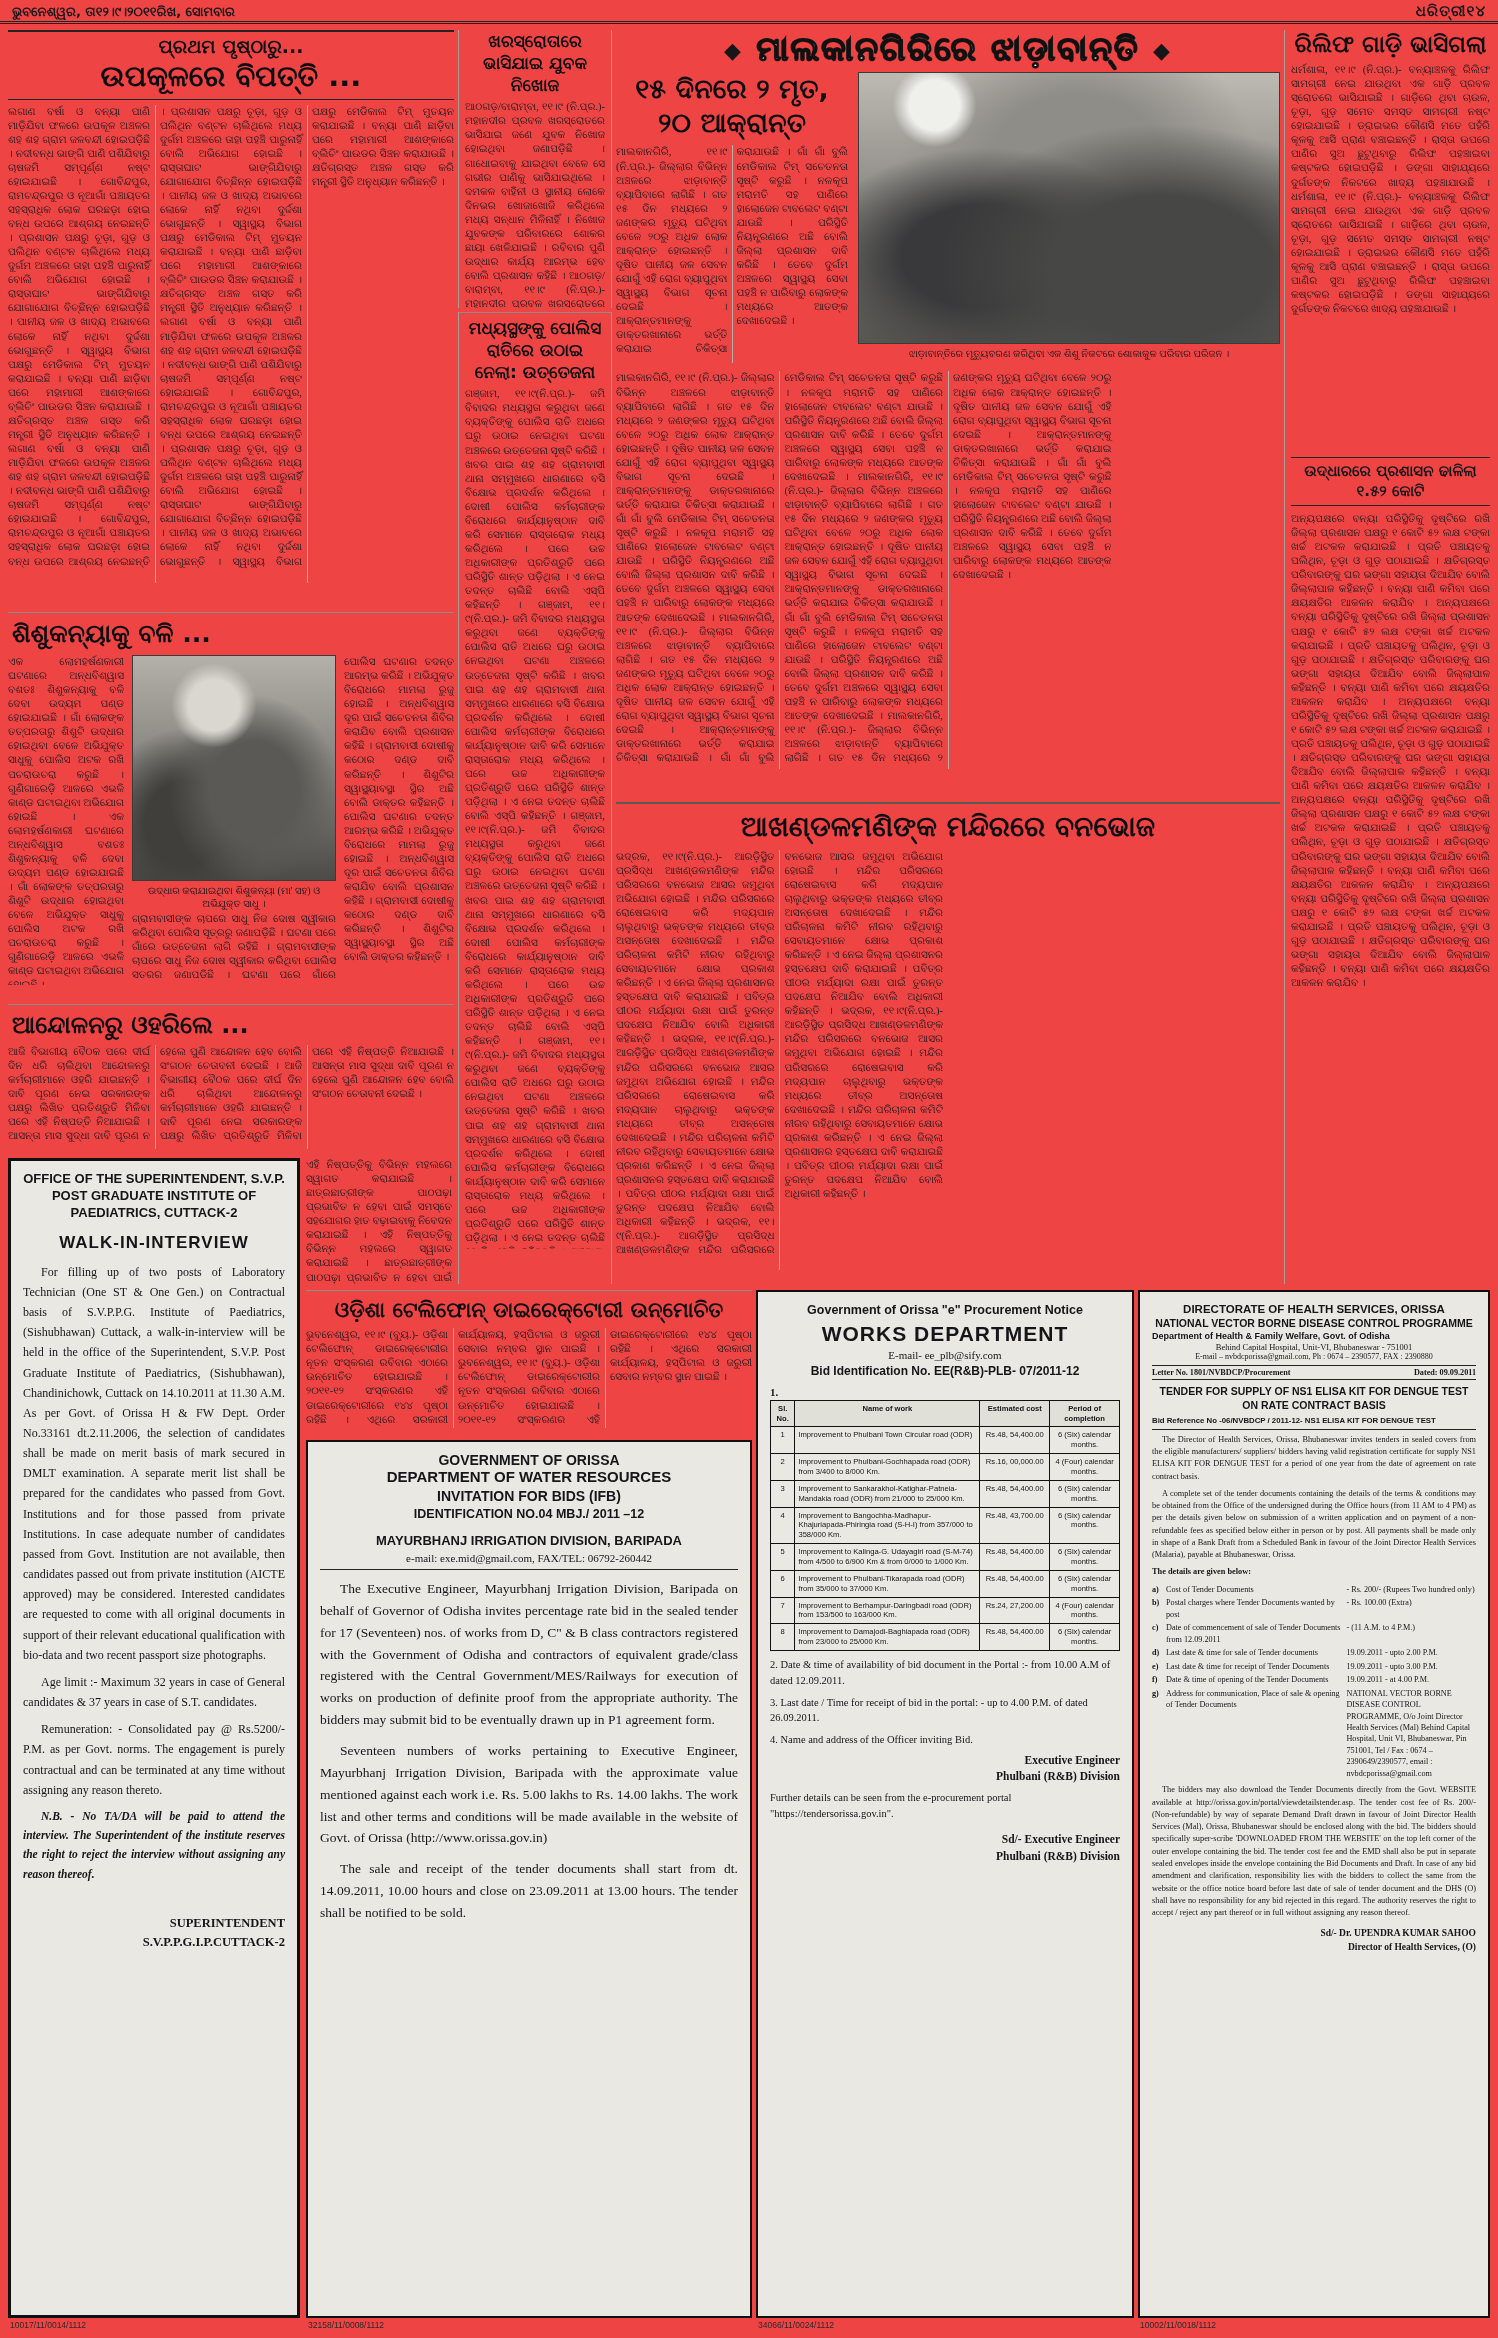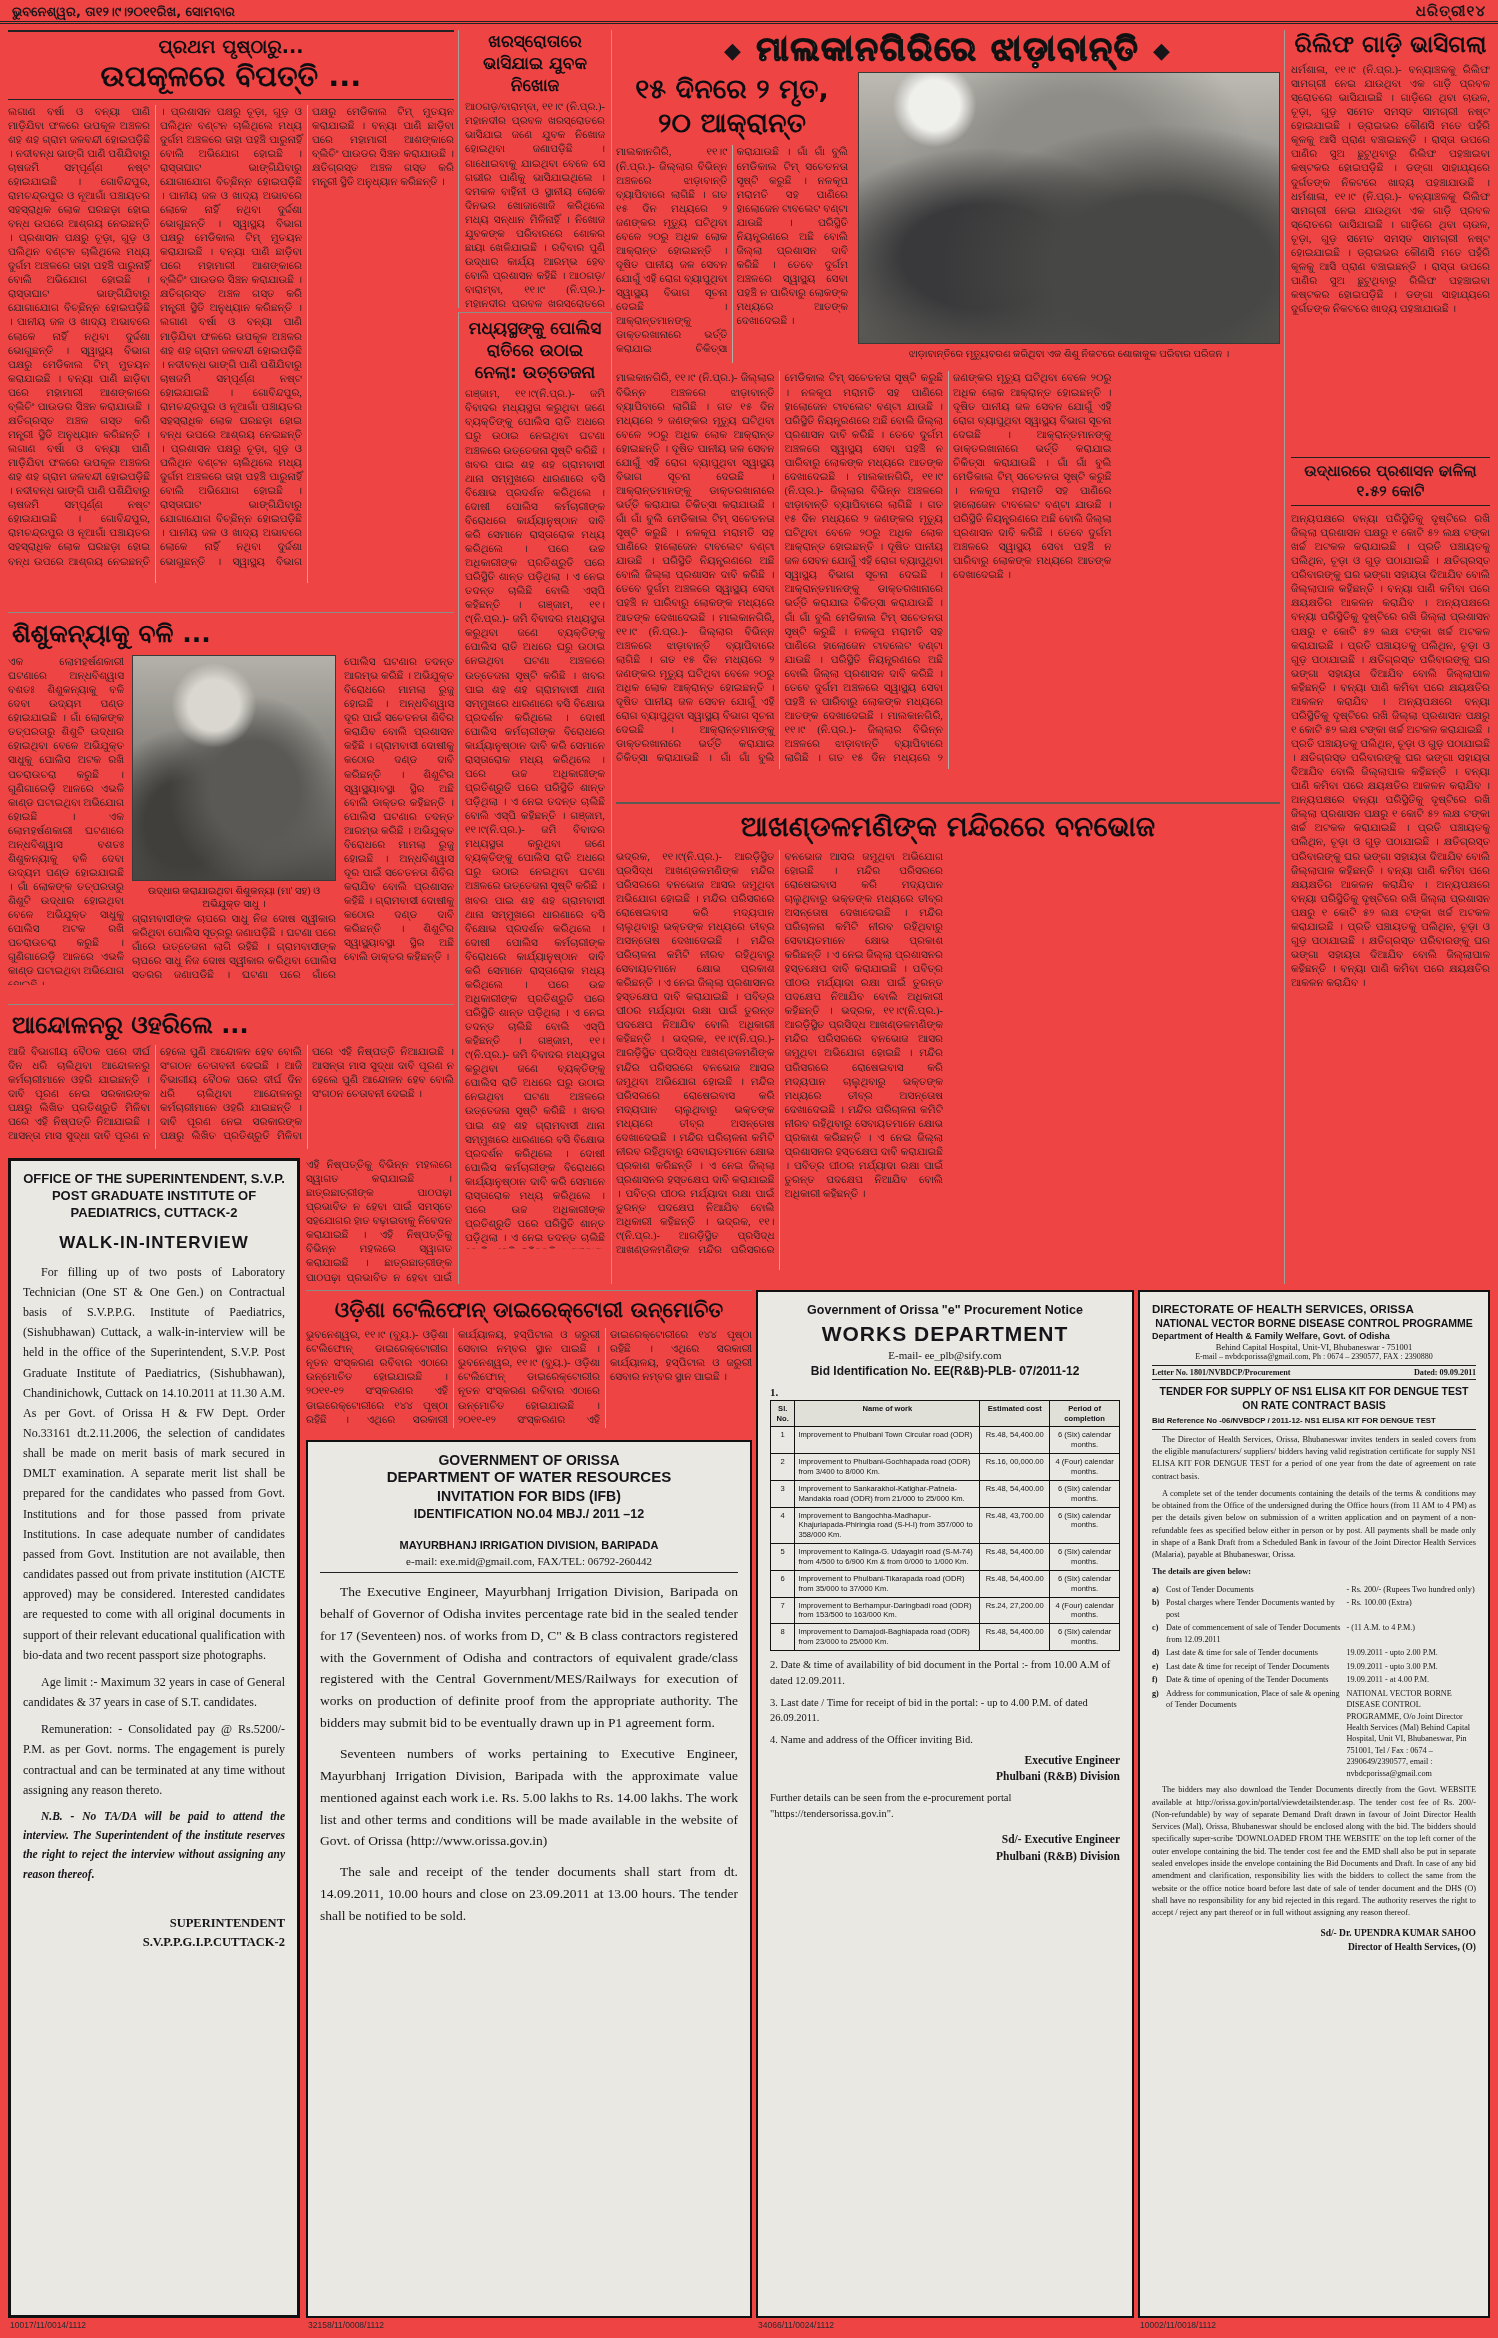--- a/index.html
+++ b/index.html
@@ -67,41 +67,41 @@
 
   .wk-t1 { font:bold 13px/1.3 "Liberation Sans", sans-serif; text-align:center; }
   .wk-head { font:bold 17px/1.3 "Liberation Sans", sans-serif; text-align:center; margin:10px 0 8px 0; letter-spacing:1px; }
   .wk-body { font-size:12px; line-height:1.68; text-align:justify; }
   .wk-para { text-indent:18px; margin-bottom:7px; }
   .wk-nb { font-style:italic; font-weight:bold; font-size:11.5px; }
   .wk-sign { text-align:right; font-weight:bold; font-size:12.5px; margin-top:30px; line-height:1.5; }
 
   .wt-c { text-align:center; font-weight:bold; font-family:"Liberation Sans", sans-serif; }
   .wt-g1 { font-size:14px; } .wt-g2 { font-size:15px; } .wt-g3 { font-size:14px; margin-top:3px; }
-  .wt-g4 { font-size:12.5px; margin-top:3px; } .wt-g5 { font-size:11px; margin-top:18px; }
+  .wt-g4 { font-size:12.5px; margin-top:3px; } .wt-g5 { font-size:13px; margin-top:12px; }
   .wt-contact { text-align:center; font-size:11px; margin:4px 0 8px 0; border-bottom:1px solid #222; padding-bottom:5px; }
   .wt-body { font-size:13.5px; line-height:1.62; text-align:justify; }
   .wt-body p { text-indent:20px; margin-bottom:9px; }
   .wt-sign { text-align:right; font-weight:bold; font-size:13px; line-height:1.5; margin-top:26px; }
 
   .wd-notice { font:bold 12.5px/1.35 "Liberation Sans", sans-serif; text-align:center; }
   .wd-dept { font:bold 21px/1.25 "Liberation Sans", sans-serif; text-align:center; letter-spacing:1px; margin:2px 0; }
   .wd-email { text-align:center; font-size:11px; margin:2px 0; }
   .wd-bid { font:bold 12px/1.3 "Liberation Sans", sans-serif; text-align:center; margin:3px 0 6px 0; }
   .wd-one { font-size:11px; font-weight:bold; margin-bottom:2px; }
   table.works { width:100%; border-collapse:collapse; font:7.6px/1.3 "Liberation Sans", sans-serif; }
   table.works th, table.works td { border:1px solid #111; padding:3px 3px; vertical-align:top; }
   table.works th { text-align:center; font-weight:bold; background:#e0dfd8; }
   table.works td.num, table.works td.cost, table.works td.per { text-align:center; }
   .wd-item { font-size:10.5px; line-height:1.5; margin-top:6px; }
   .wd-officer { text-align:right; font-weight:bold; font-size:11.5px; line-height:1.4; margin-top:4px; }
   .wd-portal { font-size:10.5px; line-height:1.5; margin-top:6px; }
   .wd-sign { text-align:right; font-weight:bold; font-size:11.5px; line-height:1.4; margin-top:10px; }
 
-  .dh-l1 { font:bold 11.5px/1.3 "Liberation Sans", sans-serif; }
+  .dh-l1 { font:bold 11.5px/1.3 "Liberation Sans", sans-serif; text-align:center; }
   .dh-l2 { font:bold 10.5px/1.3 "Liberation Sans", sans-serif; text-align:center; }
   .dh-l3 { font:bold 9px/1.3 "Liberation Sans", sans-serif; }
   .dh-l4 { font-size:8.5px; text-align:center; }
   .dh-l5 { font-size:8px; text-align:center; }
   .dh-lett { display:flex; justify-content:space-between; font-size:8.2px; font-weight:bold;
              border-top:1px solid #222; border-bottom:1px solid #222; padding:2px 0; margin:4px 0; }
   .dh-title { font:bold 10.5px/1.35 "Liberation Sans", sans-serif; text-align:center; margin:3px 0; }
   .dh-bidref { font:bold 7.8px/1.3 "Liberation Sans", sans-serif; border-bottom:1px solid #222; padding-bottom:3px; margin-bottom:4px; }
   .dh-body { font-size:8.3px; line-height:1.48; text-align:justify; }
   .dh-body p { margin-bottom:5px; text-indent:10px; }

